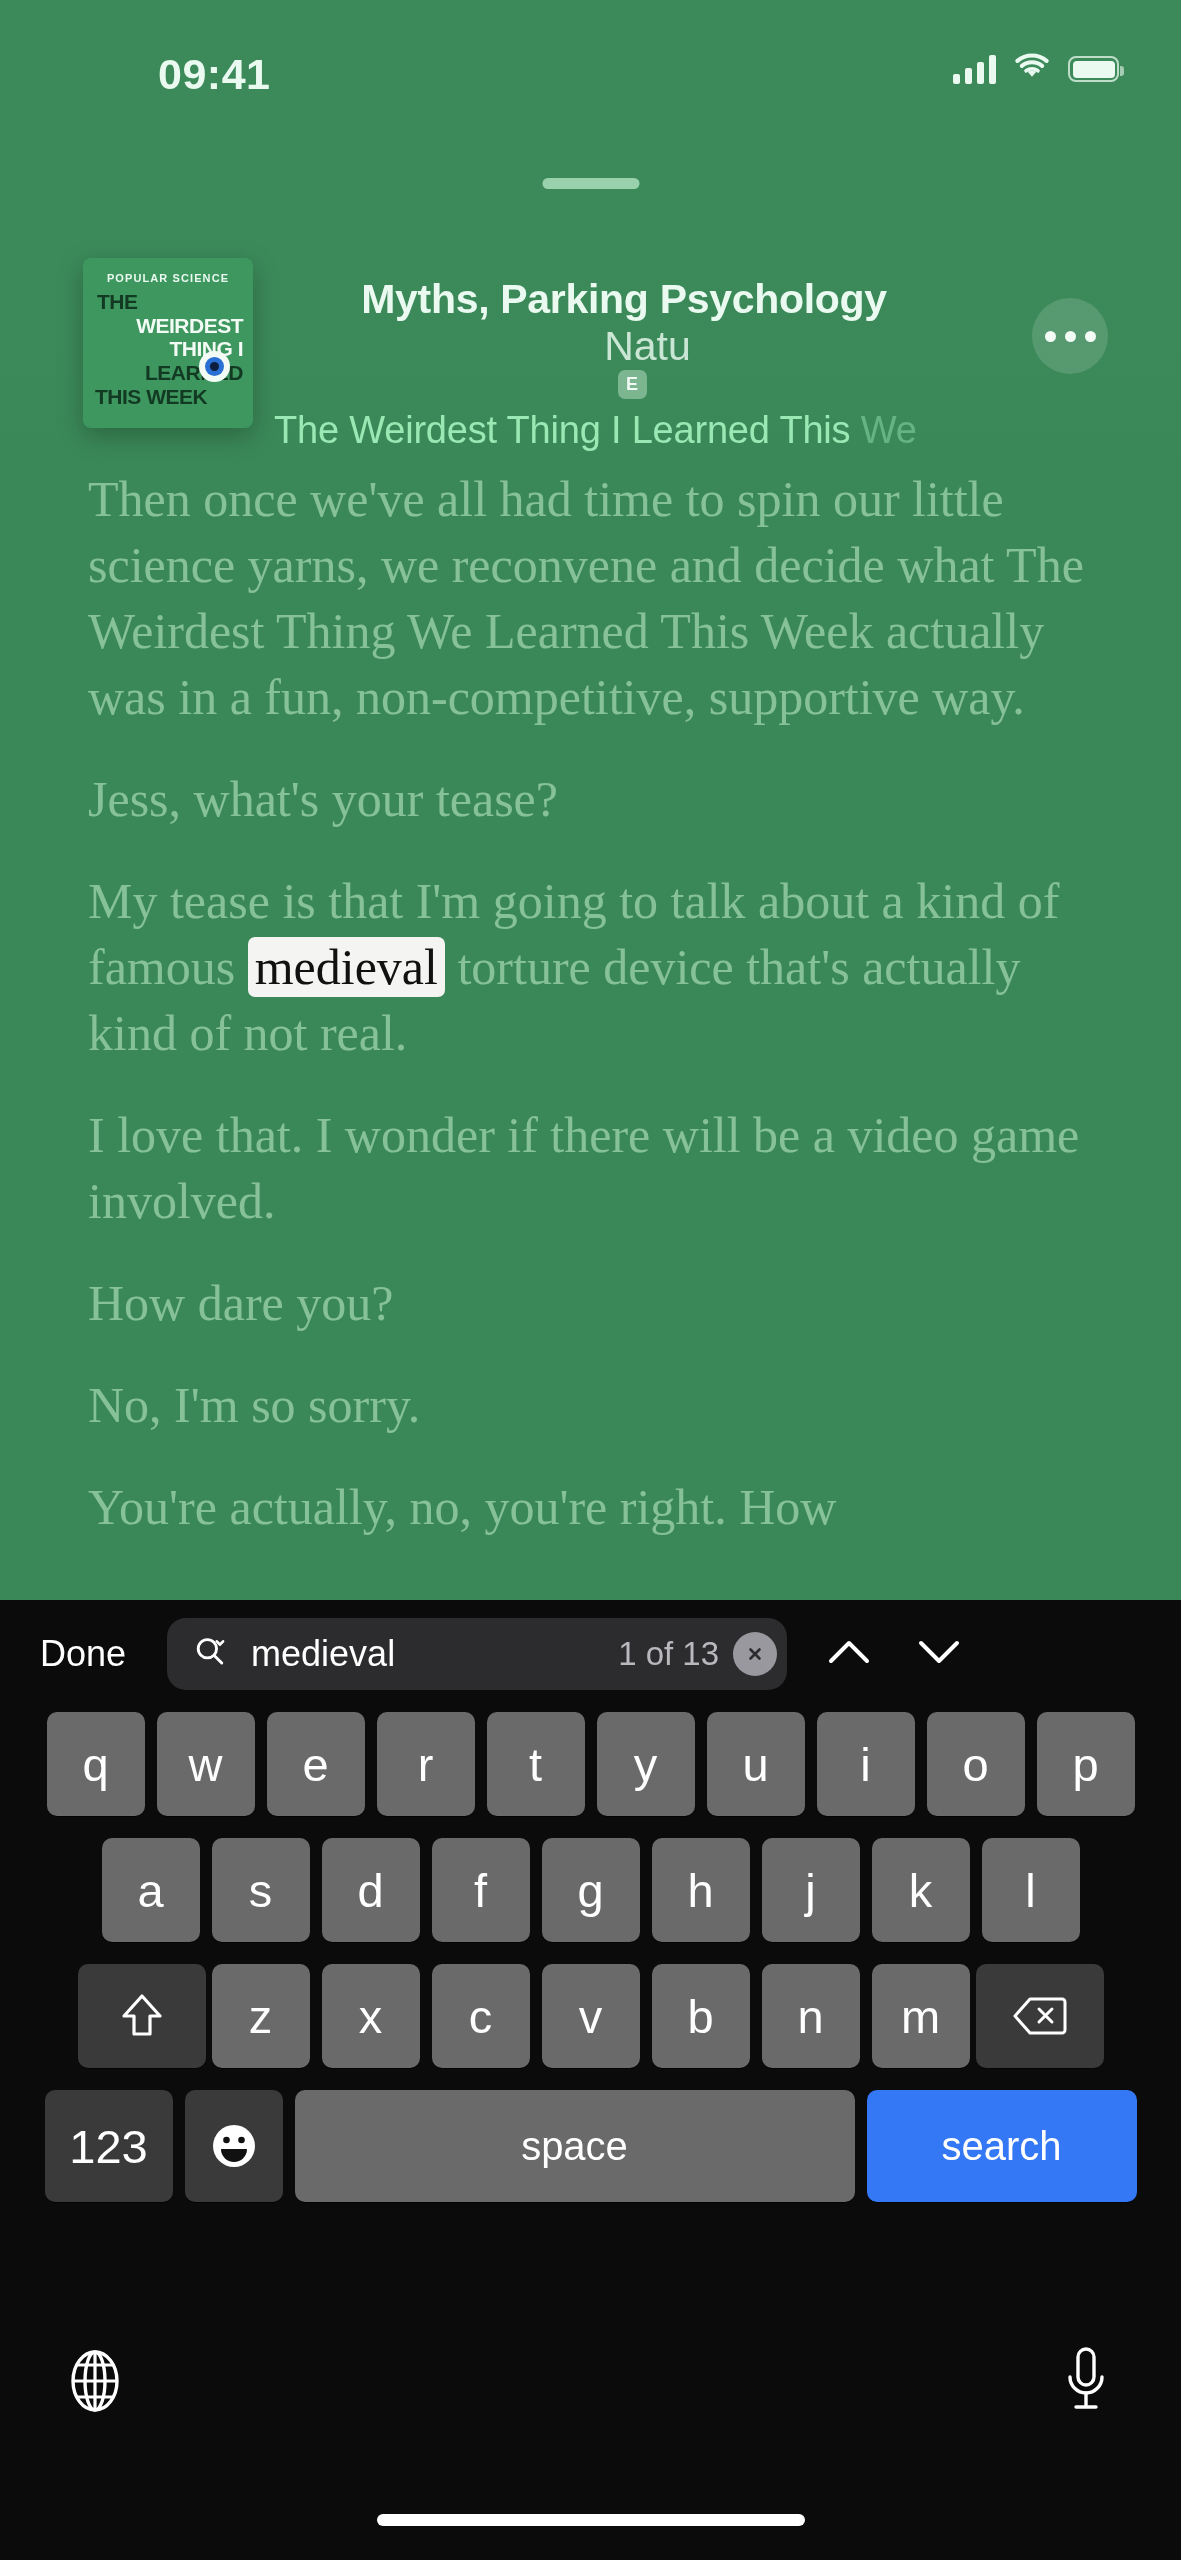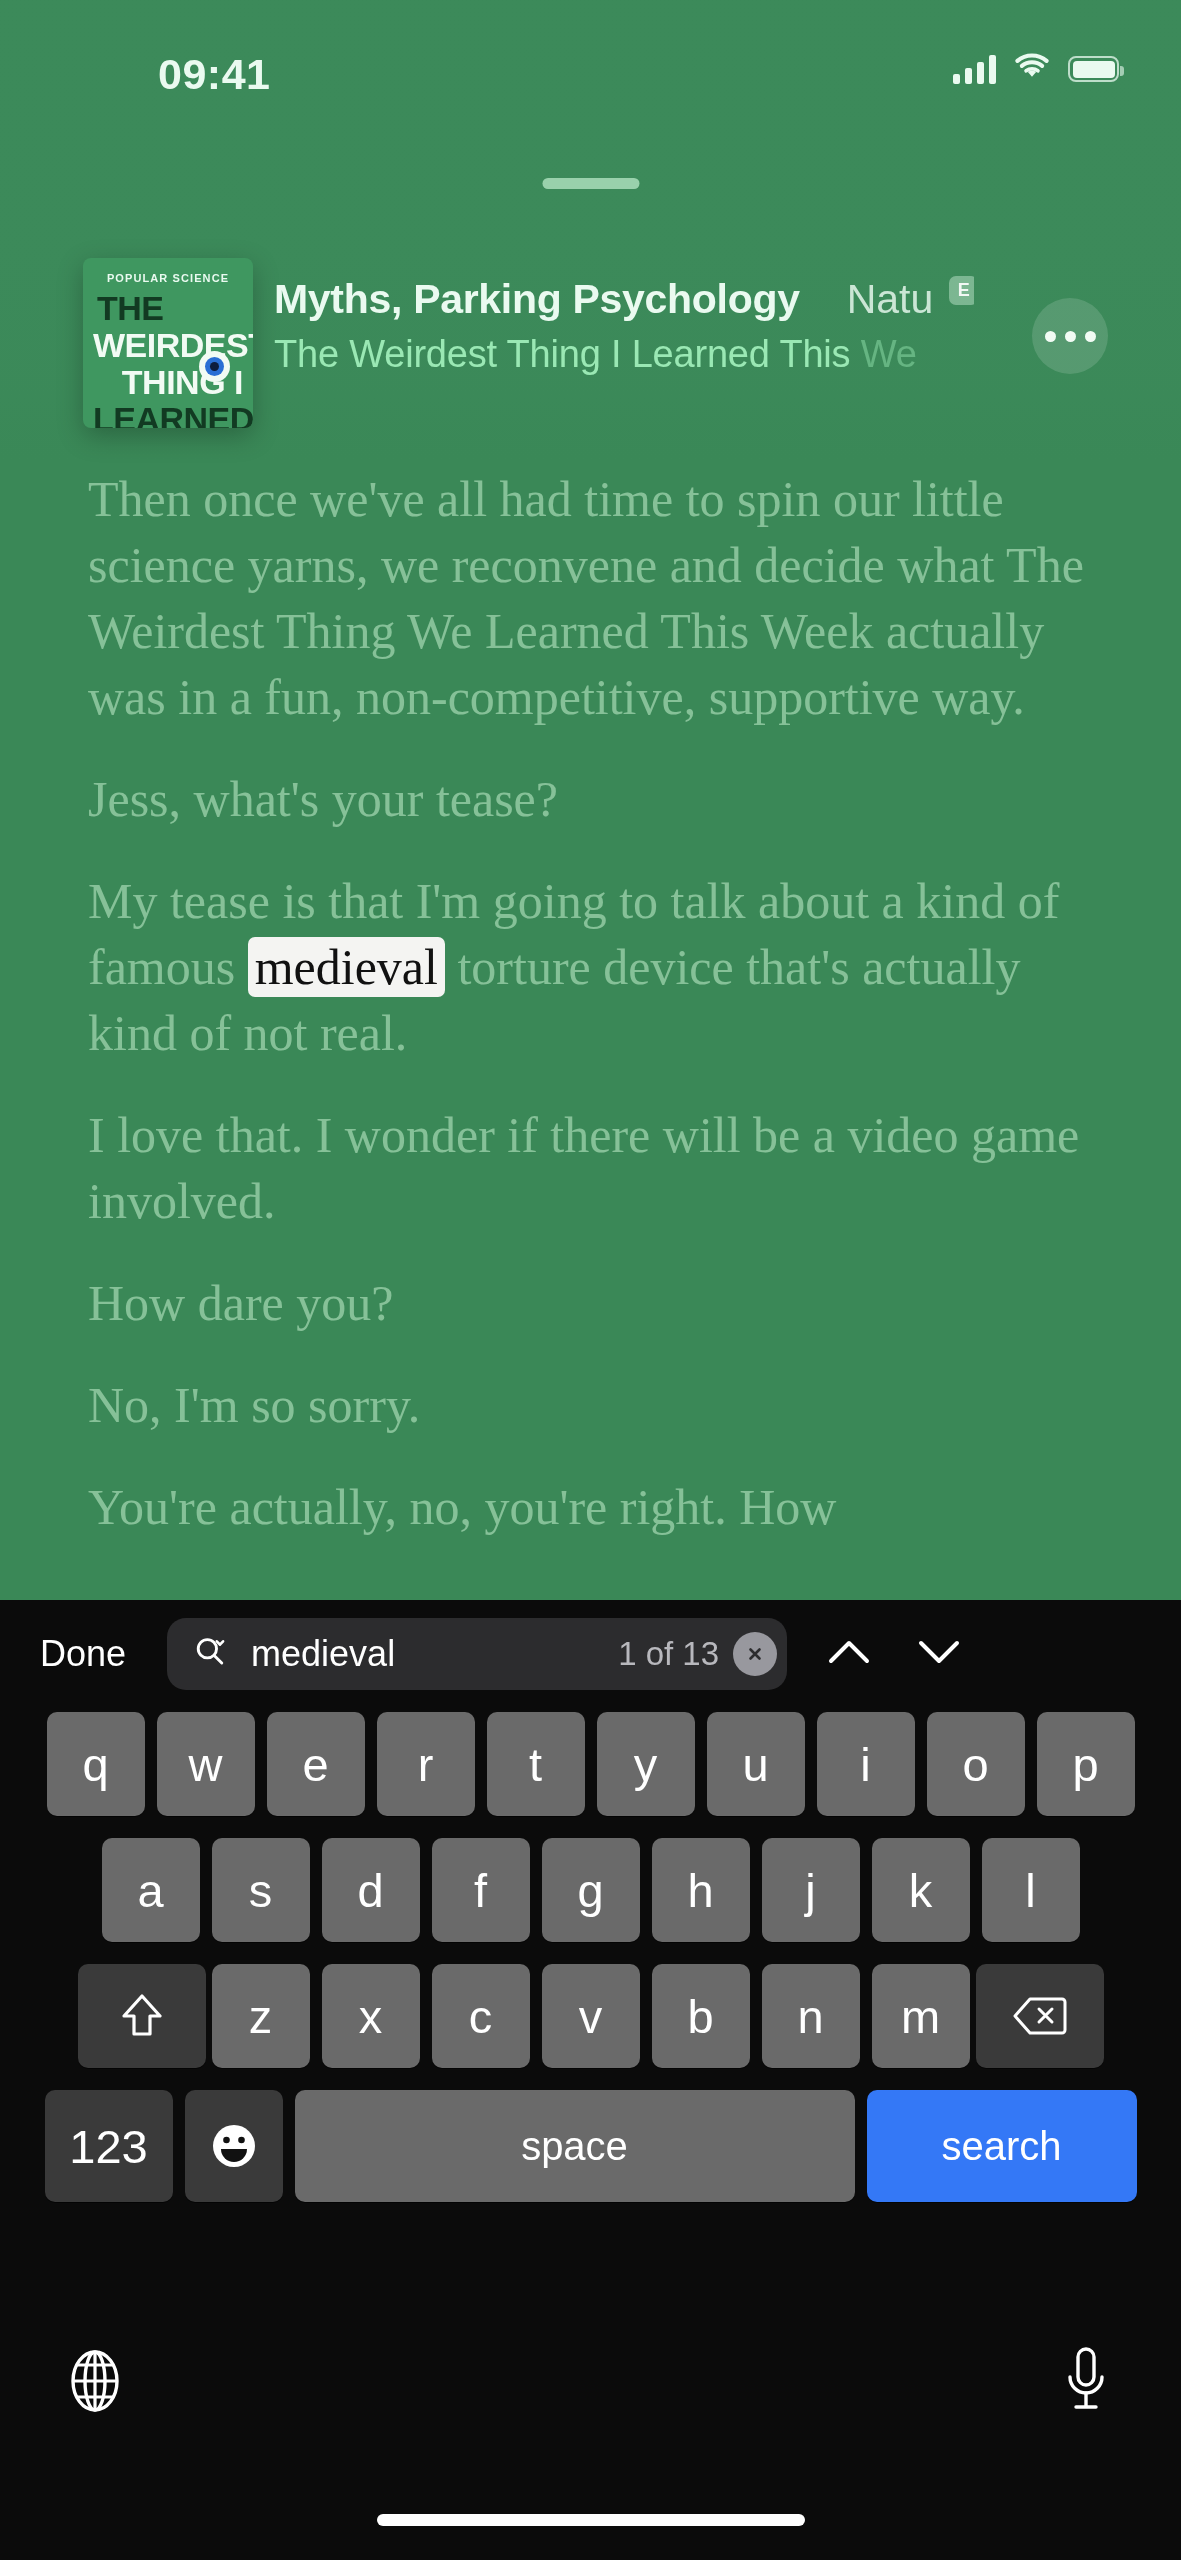--- a/index.html
+++ b/index.html
@@ -103,21 +103,21 @@
     overflow:hidden;
   }
   #art-kicker {
     position:absolute; top:14px; left:0; width:100%;
     text-align:center;
     font-size:11px; font-weight:700; letter-spacing:1.1px;
     color:#eafaf0;
   }
   #art-lines {
     position:absolute; top:32px; left:0; width:100%;
-    font-weight:800; font-size:34px; line-height:1.03;
+    font-weight:800; font-size:21px; line-height:1.03;
     letter-spacing:-0.5px;
   }
   #art-lines div { padding:1px 10px; white-space:nowrap; }
   .art-dark { color:#123a22; }
   .art-light { color:#f2fbf4; }
   .al-1 { text-align:left; padding-left:14px !important; }
   .al-2 { text-align:right; }
   .al-3 { text-align:right; padding-left:10px !important; }
   .al-4 { text-align:right; }
   .al-5 { text-align:left; padding-left:12px !important; }
@@ -135,21 +135,21 @@
   #art-eye i::after{
     content:""; position:absolute; left:5px; top:5px;
     width:9px; height:9px; border-radius:50%; background:#0d1d3d;
   }
 
   
   #title-block {
     position:absolute; left:274px; top:18px;
     width:700px; overflow:hidden;
   }
-  #ep-title-row { display:flex; align-items:flex-start; white-space:nowrap; }
+  #ep-title-row { display:flex; align-items:center; white-space:nowrap;flex-direction:column; }
   #ep-title {
     font-size:41px; font-weight:700; color:#eafaf0;
     letter-spacing:-0.3px;
   }
   #ep-title-tail {
     font-size:41px; font-weight:400; color:rgba(234,250,240,0.82);
     margin-left:47px;
   }
   #explicit-badge {
     display:inline-flex; align-items:center; justify-content:center;

